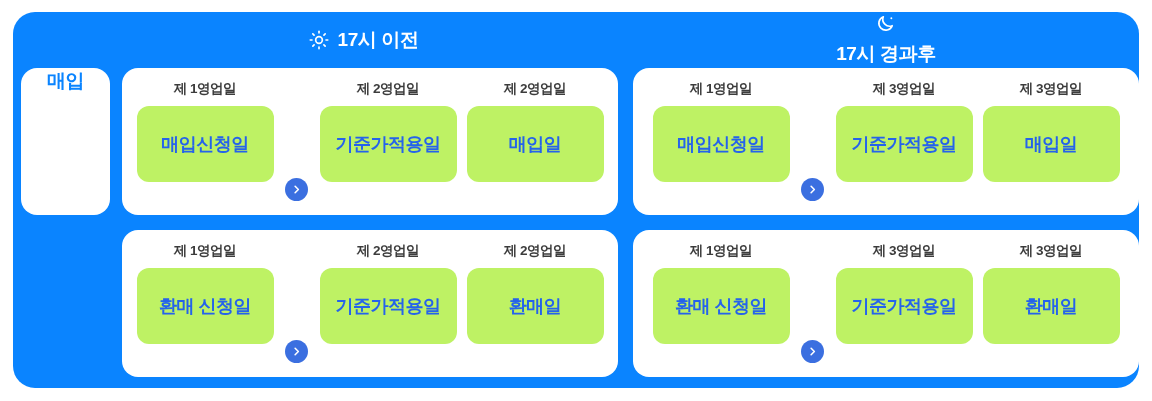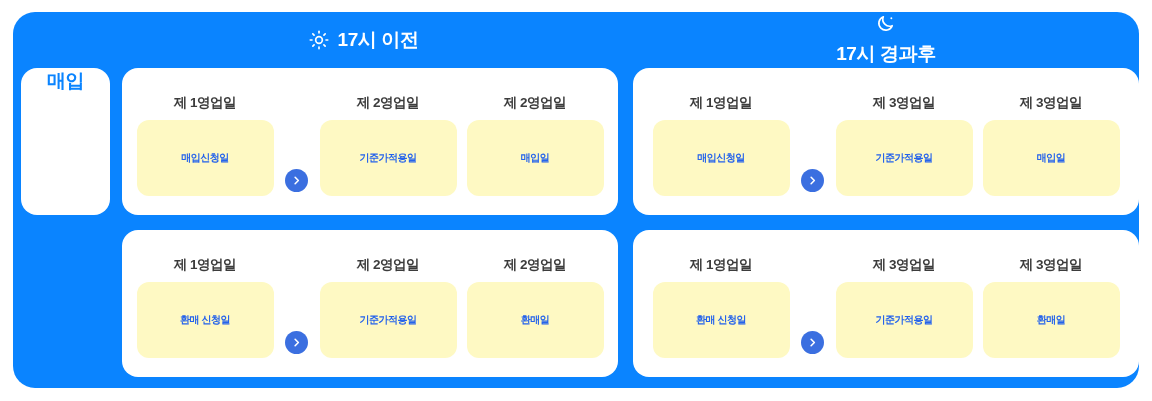--- a/index.html
+++ b/index.html
@@ -101,24 +101,23 @@
     top: 0;
     height: 147px;
     background: #ffffff;
     border-radius: 16px;
   }
   .panel.p-left  { left: 109px; width: 496px; }
   .panel.p-right { left: 620px; width: 506px; }
 
   .steps {
     position: absolute;
-    left: 0; top: 3px;
+    left: 0; top: 12px;
     width: 100%; height: 100%;
     display: flex;
-    align-items: center;
     justify-content: center;
     padding: 0 14px;
     box-sizing: border-box;
     border-radius: 14px;
   }
 
   .step {
     display: flex;
     flex-direction: column;
     align-items: center;
@@ -128,27 +127,27 @@
     color: #3c3c3c;
     font-size: 13.5px;
     font-weight: 700;
     letter-spacing: -0.5px;
     margin-bottom: 8px;
     white-space: nowrap;
   }
   .step-box {
     width: 137px;
     height: 76px;
-    background: #fef9c3;
+    background: #bef264;
     border-radius: 12px;
     display: flex;
     align-items: center;
     justify-content: center;
     color: #2563eb;
-    font-size: 10px;
+    font-size: 18px;
     font-weight: 700;
     letter-spacing: -0.5px;
     white-space: nowrap;
     box-sizing: border-box;
   }
 
   
   .connector {
     width: 46px;
     display: flex;

